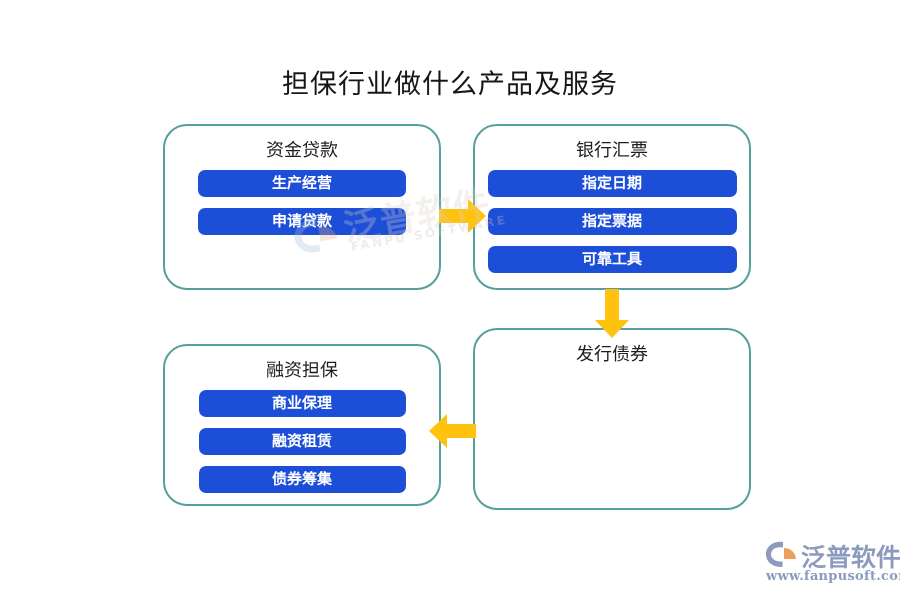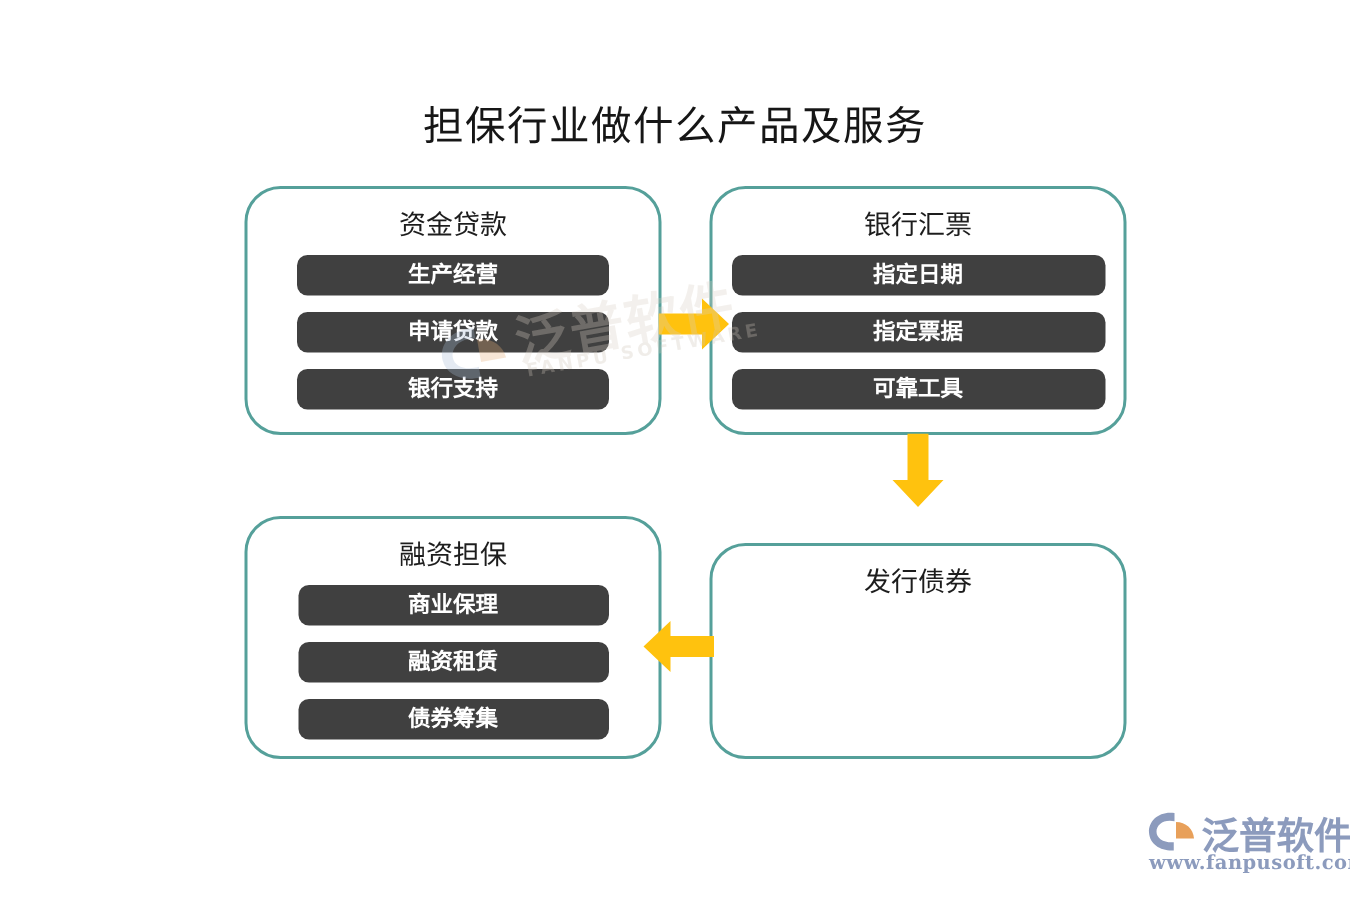--- a/index.html
+++ b/index.html
@@ -53,21 +53,21 @@
     display:flex;
     flex-direction:column;
     align-items:center;
     gap:11px;
   }
   .pill{
     box-sizing:border-box;
     height:27px;
     line-height:27px;
     border-radius:7px;
-    background:#404040;
+    background:#1d4ed8;
     color:#ffffff;
     font-size:15px;
     font-weight:700;
     text-align:center;
     white-space:nowrap;
     font-family:"DejaVu Sans","Liberation Sans",sans-serif;
   }
   
   .box-loan   .pill{width:208px;}
   .box-draft  .pill{width:249px;}
@@ -138,21 +138,20 @@
 
 <div id="canvas">
 
   <div class="page-title">担保行业做什么产品及服务</div>
 
   <div class="group-box box-loan" style="left:163px;top:124px;width:278px;height:166px;">
     <div class="group-title">资金贷款</div>
     <div class="pill-stack">
       <div class="pill">生产经营</div>
       <div class="pill">申请贷款</div>
-      <div class="pill">银行支持</div>
     </div>
   </div>
 
   <div class="group-box box-draft" style="left:473px;top:124px;width:278px;height:166px;">
     <div class="group-title">银行汇票</div>
     <div class="pill-stack">
       <div class="pill">指定日期</div>
       <div class="pill">指定票据</div>
       <div class="pill">可靠工具</div>
     </div>
@@ -160,21 +159,21 @@
 
   <div class="group-box box-guar" style="left:163px;top:344px;width:278px;height:162px;">
     <div class="group-title">融资担保</div>
     <div class="pill-stack">
       <div class="pill">商业保理</div>
       <div class="pill">融资租赁</div>
       <div class="pill">债券筹集</div>
     </div>
   </div>
 
-  <div class="group-box box-bond" style="left:473px;top:362px;width:278px;height:144px;">
+  <div class="group-box box-bond" style="left:473px;top:328px;width:278px;height:182px;">
     <div class="group-title">发行债券</div>
   </div>
 
   <div class="arrow" style="left:439px;top:197px;width:48px;height:38px;">
     <svg width="48" height="38" viewBox="0 0 48 38" xmlns="http://www.w3.org/2000/svg">
       <path d="M0,12 L29,12 L29,2 L47,19 L29,36 L29,26 L0,26 Z" fill="#ffc20e"></path>
     </svg>
   </div>
 
   <div class="arrow" style="left:593px;top:289px;width:38px;height:50px;">

